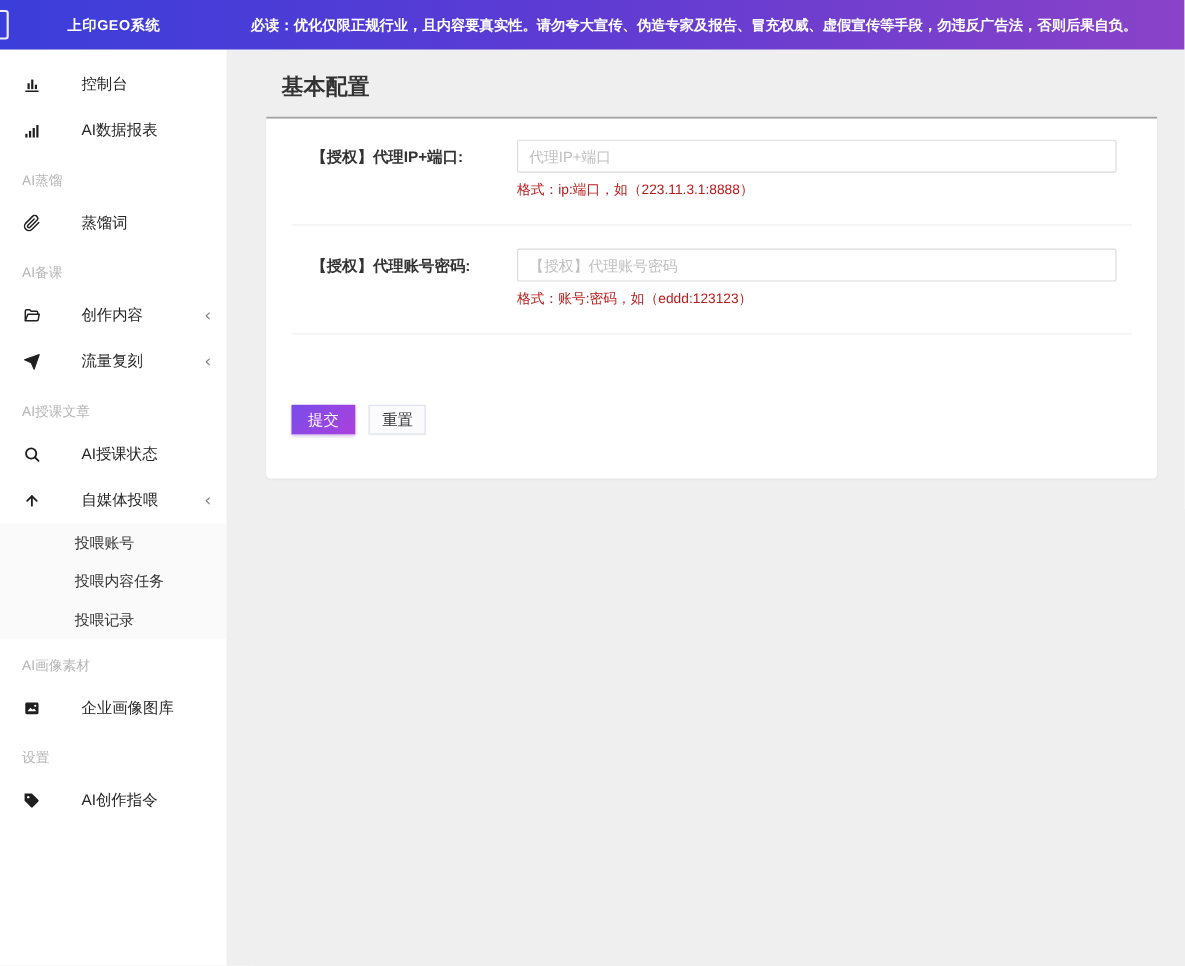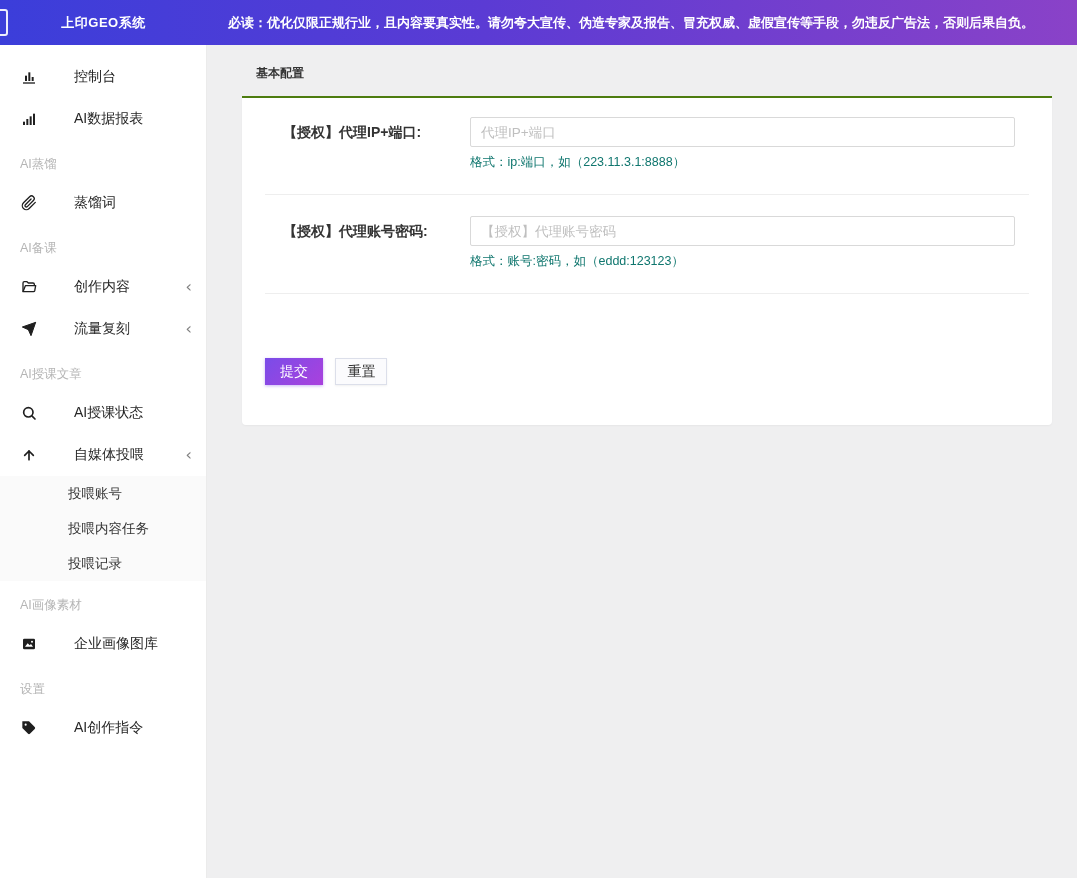--- a/index.html
+++ b/index.html
@@ -30,37 +30,37 @@
   .nav-item .icon svg { width:16px; height:16px; }
   .nav-item .label { font-size:14px; color:#262626; }
   .nav-item .chevron { margin-left:auto; color:#808080; font-size:16px; line-height:1; font-family:"DejaVu Sans",sans-serif; }
   .nav-item.active { background:linear-gradient(90deg,#e2e3f8 0%,#f4f5fd 65%,#fdfdff 100%); }
   .nav-section { height:36px; margin-top:6px; line-height:36px; padding-left:20px; color:#b5b5b5; font-size:12.5px; }
   .nav-sub { background:#fafafa;padding-left:28px; }
   .nav-subitem { height:35px; line-height:35px; padding-left:40px; font-size:13.5px; color:#333; cursor:pointer; }
 
   
   .content { position:absolute; top:45px; left:207px; width:870px; height:833px; background:#efeff0; }
-  .page-title { margin:20px 25px 14px 49px; font-size:12px; font-weight:700; color:#333; }
+  .page-title { margin:20px 25px 14px 49px; font-size:20px; font-weight:700; color:#333; }
   .card {
     margin:0 25px 0 35px; background:#fff;
-    border-top:2px solid #4d7c0f; border-radius:0 0 4px 4px;
+    border-top:2px solid #a3a3a3; border-radius:0 0 4px 4px;
     box-shadow:0 1px 2px rgba(0,0,0,.04);
   }
   .form-row { display:flex; padding:19px 23px 0 41px; min-height:96px; }
   .form-row.second { padding-top:21px; min-height:98px; }
   .f-label { width:187px; flex-shrink:0; font-size:14px; font-weight:700; color:#333; line-height:30px; }
   .f-col { flex:1; }
   .f-input {
     width:545px; height:30px; border:1px solid #d9d9d9; border-radius:2px;
     padding:0 10px; font-size:13.5px; color:#333; outline:none; background:#fff;
     font-family:"Liberation Sans","DejaVu Sans",sans-serif;
   }
   .f-input::placeholder { color:#bfbfbf; }
-  .f-help { margin-top:7px; font-size:12.5px; color:#0f766e; }
+  .f-help { margin-top:7px; font-size:12.5px; color:#b91c1c; }
   .divider { height:1px; background:#eee; margin:0 23px; }
   .btn-row { padding:64px 0 40px 23px; }
   .btn { display:inline-block; height:27px; border-radius:0; font-size:14px; cursor:pointer; vertical-align:middle; }
   .btn-submit {
     border:none; color:#fff; padding:0 15px;
     background:linear-gradient(135deg,#7a4ce8 0%,#aa41dd 100%);
     box-shadow:0 1px 3px rgba(122,76,232,.4);
   }
   .btn-reset {
     margin-left:8px; padding:0 11px; color:#333; background:#fbfbfd;

